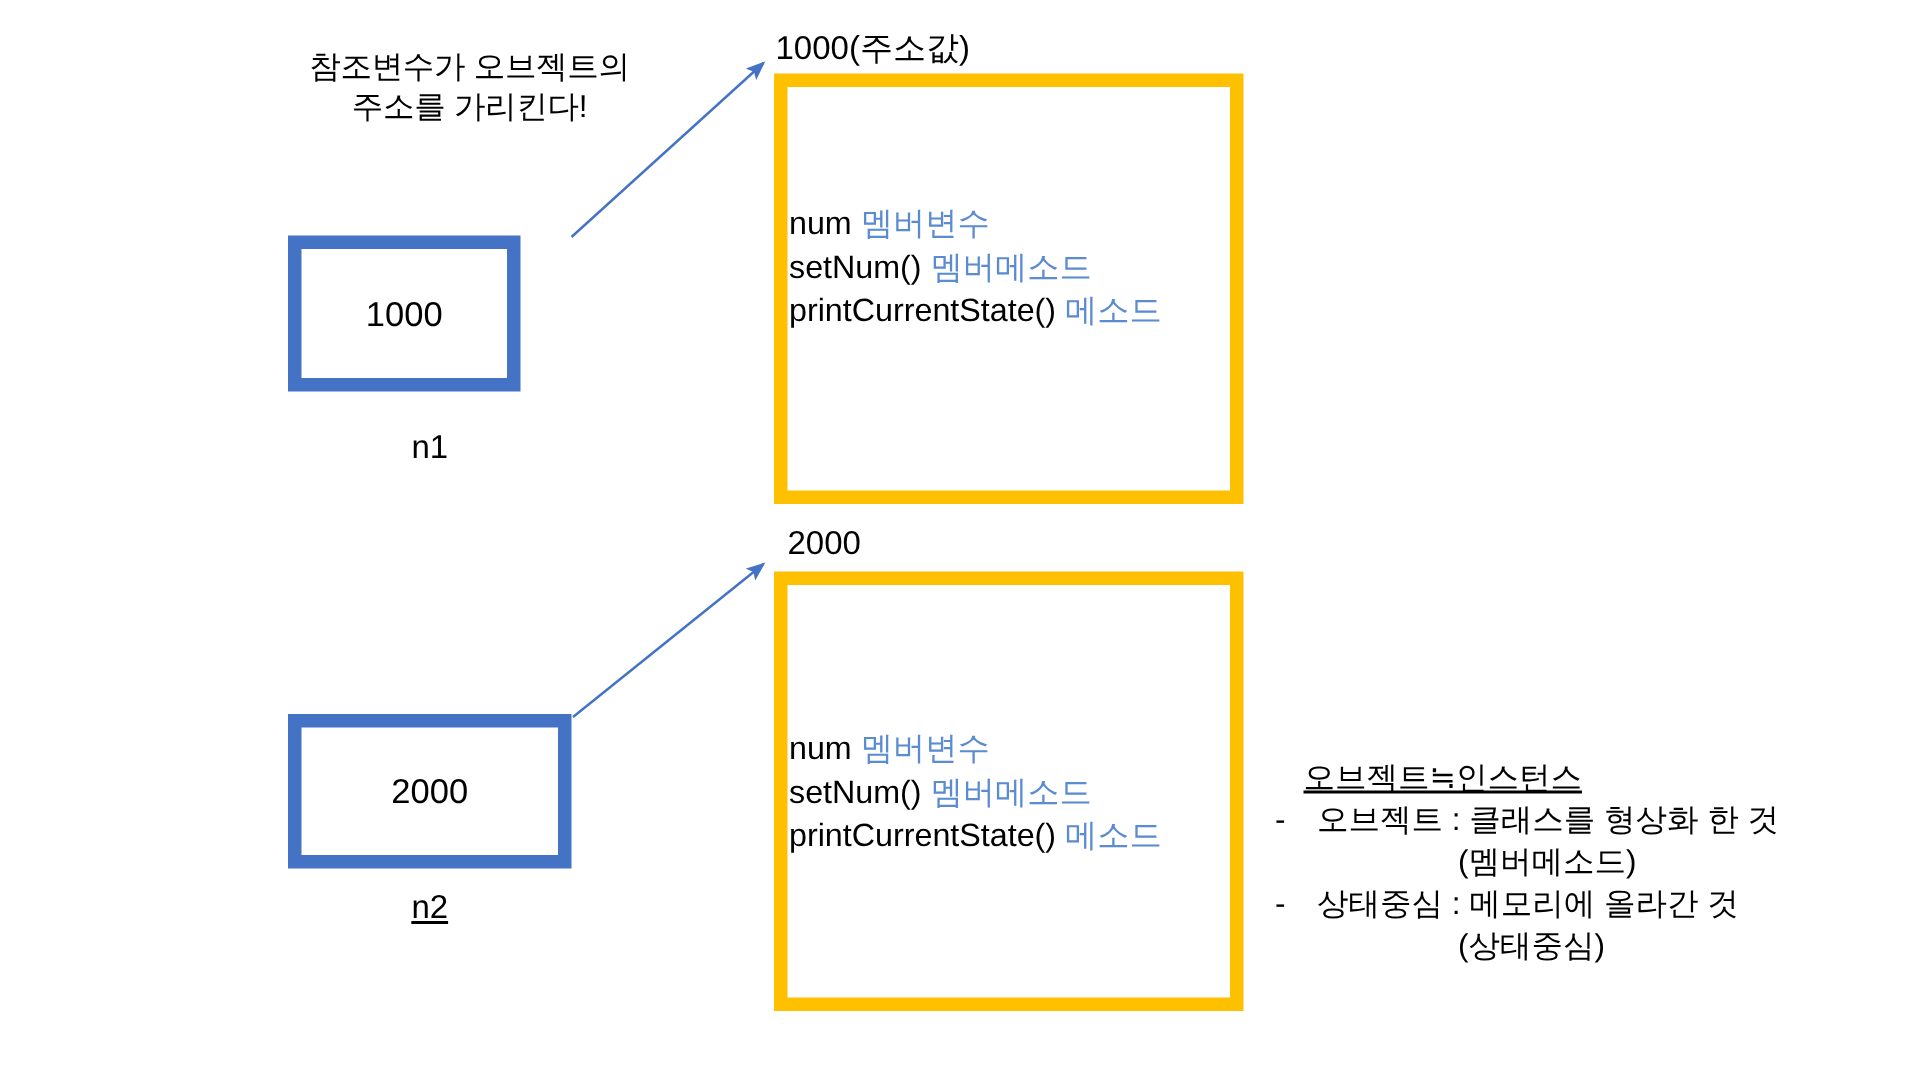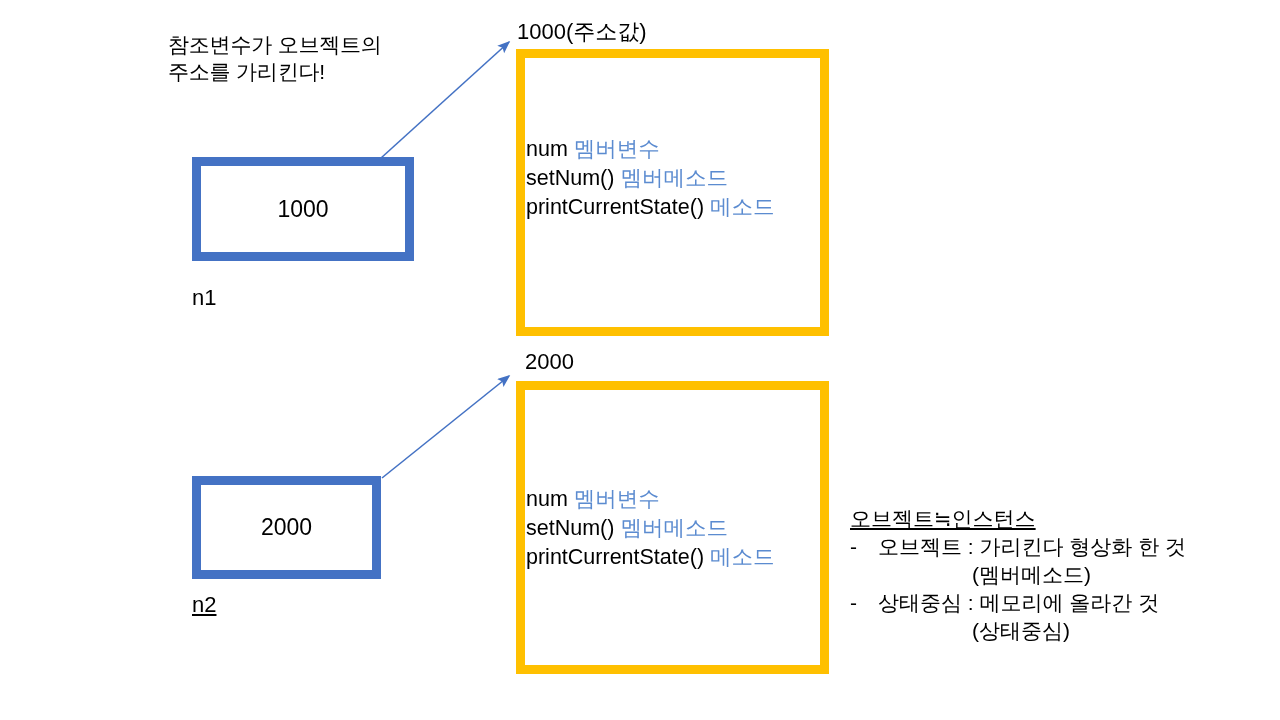--- a/index.html
+++ b/index.html
@@ -26,21 +26,21 @@
     left: 0;
     top: 0;
     width: 1280px;
     height: 720px;
     pointer-events: none;
   }
 
   
   .caption {
     position: absolute;
-    text-align: left;
+    text-align: center;
     font-size: 21px;
     line-height: 1.30;
     color: #000000;
     white-space: pre-line;
     letter-spacing: -0.2px;
   }
   #caption-pointer {
     left: 168px;
     top: 31px;
     width: 290px;
@@ -53,26 +53,27 @@
     background: #ffffff;
     border: 9px solid #4472C4;
     display: flex;
     align-items: center;
     justify-content: center;
   }
   .ref-box .ref-value {
     font-size: 23px;
     color: #000000;
   }
-  #ref-box-n1 { left: 192px; top: 157px; width: 222px; height: 104px; }
+  #ref-box-n1 { left: 192px; top: 157px; width: 155px; height: 104px; }
   #ref-box-n2 { left: 192px; top: 476px; width: 189px; height: 103px; }
 
   .ref-label {
     position: absolute;
     font-size: 22px;
+    text-align: center;
     width: 189px;
     color: #000000;
   }
   #ref-label-n1 { left: 192px; top: 285px; }
   #ref-label-n2 { left: 192px; top: 592px; text-decoration: underline; }
 
   
   .obj-box {
     position: absolute;
     box-sizing: border-box;
@@ -111,20 +112,21 @@
     top: 505px;
     width: 400px;
     font-size: 21px;
     line-height: 1.33;
     color: #000000;
     white-space: nowrap;
   }
   #definition-heading {
     text-decoration: underline;
     display: block;
+    margin-left: 19px;
   }
   .def-item {
     display: block;
   }
   .def-item .dash {
     display: inline-block;
     width: 28px;
   }
   .def-sub {
     display: block;
@@ -189,21 +191,21 @@
     </span>
     <span class="row">
       <span>printCurrentState()</span>
       <span class="note">메소드</span>
     </span>
   </div>
 
   <div id="definition-block">
     <span id="definition-heading">오브젝트≒인스턴스</span>
     <span class="def-item">
-      <span class="dash">-</span><span>오브젝트 : 가리킨다 형상화 한 것</span>
+      <span class="dash">-</span><span>오브젝트 : 클래스를 형상화 한 것</span>
     </span>
     <span class="def-sub">(멤버메소드)</span>
     <span class="def-item">
       <span class="dash">-</span><span>상태중심 : 메모리에 올라간 것</span>
     </span>
     <span class="def-sub">(상태중심)</span>
   </div>
 
 </div>
 

